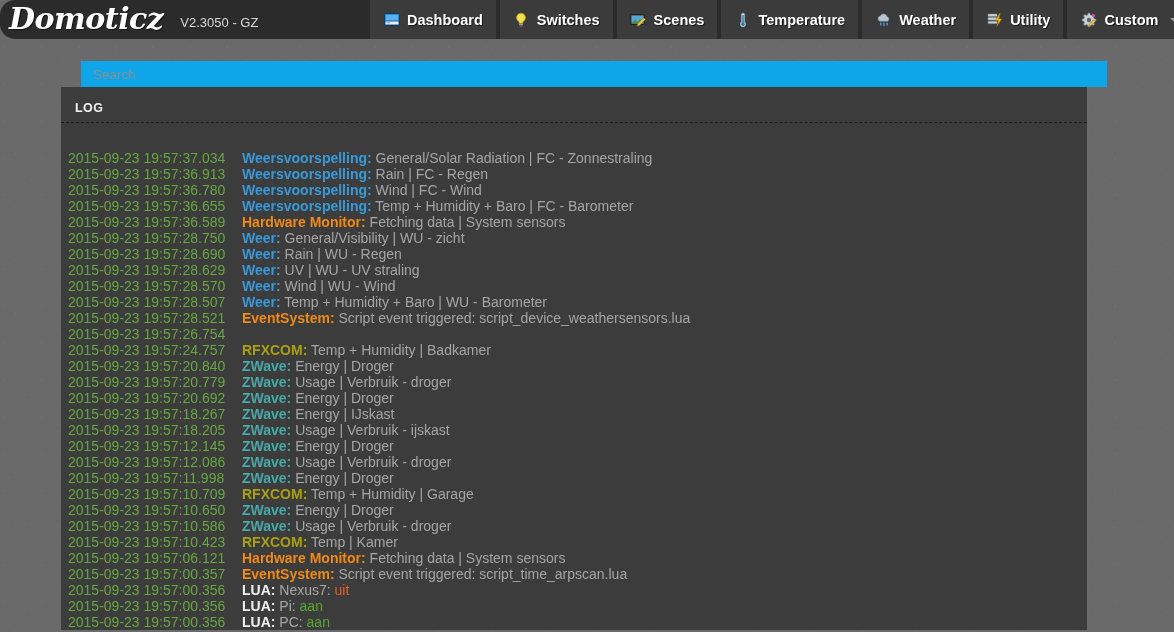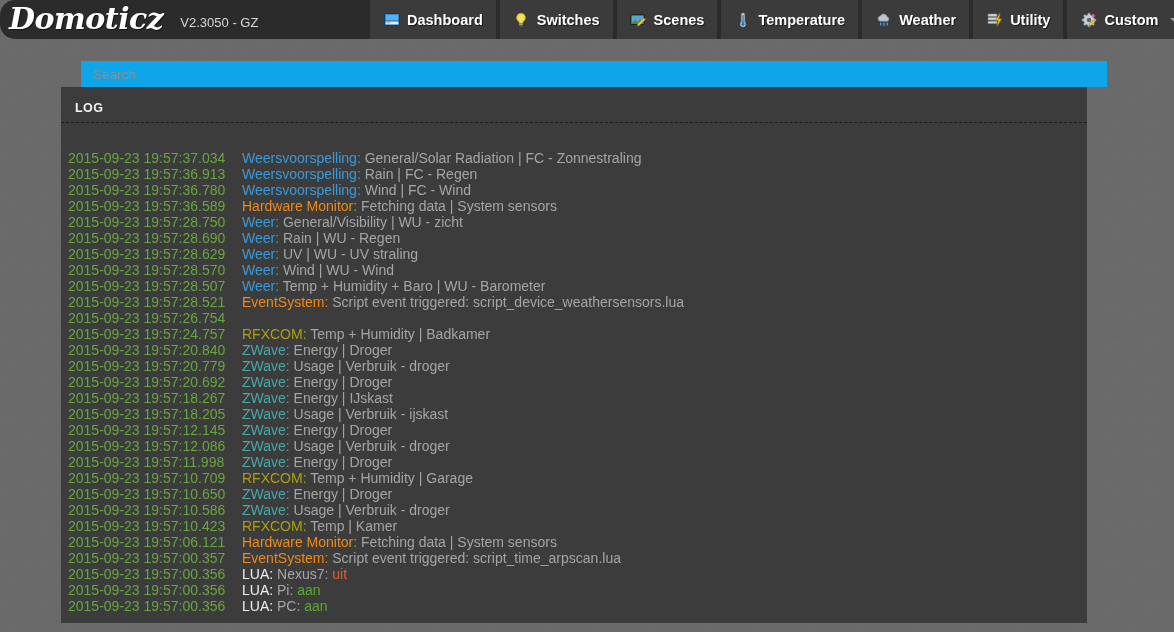--- a/index.html
+++ b/index.html
@@ -168,21 +168,21 @@
 
   .log-time {
     color: #67a73f;
     width: 176px;
     flex: 0 0 176px;
     padding-left: 2px;
   }
 
   .log-msg { flex: 1 1 auto; }
 
-  .log-src { font-weight: normal; text-align: center; }
+  .log-src { font-weight: bold; text-align: center; }
 
   
   .src-weather   { color: #3a9ad9; }   
   .src-hardware  { color: #f08a18; }   
   .src-event     { color: #f08a18; }   
   .src-rfxcom    { color: #a9a014; }   
   .src-zwave     { color: #4aa8a8; }   
   .src-lua       { color: #f0f0f0; }   
 
   .log-text { color: #a5a5a5; }
@@ -302,20 +302,24 @@
         </div>
         <div class="log-row">
           <span class="log-time">2015-09-23 19:57:36.913</span>
           <span class="log-msg"><span class="log-src src-weather">Weersvoorspelling:</span><span class="log-text"> Rain | FC - Regen</span></span>
         </div>
         <div class="log-row">
           <span class="log-time">2015-09-23 19:57:36.780</span>
           <span class="log-msg"><span class="log-src src-weather">Weersvoorspelling:</span><span class="log-text"> Wind | FC - Wind</span></span>
         </div>
         <div class="log-row">
+          <span class="log-time">2015-09-23 19:57:36.655</span>
+          <span class="log-msg"><span class="log-src src-weather">Weersvoorspelling:</span><span class="log-text"> Temp + Humidity + Baro | FC - Barometer</span></span>
+        </div>
+        <div class="log-row">
           <span class="log-time">2015-09-23 19:57:36.589</span>
           <span class="log-msg"><span class="log-src src-hardware">Hardware Monitor:</span><span class="log-text"> Fetching data | System sensors</span></span>
         </div>
         <div class="log-row">
           <span class="log-time">2015-09-23 19:57:28.750</span>
           <span class="log-msg"><span class="log-src src-weather">Weer:</span><span class="log-text"> General/Visibility | WU - zicht</span></span>
         </div>
         <div class="log-row">
           <span class="log-time">2015-09-23 19:57:28.690</span>
           <span class="log-msg"><span class="log-src src-weather">Weer:</span><span class="log-text"> Rain | WU - Regen</span></span>

